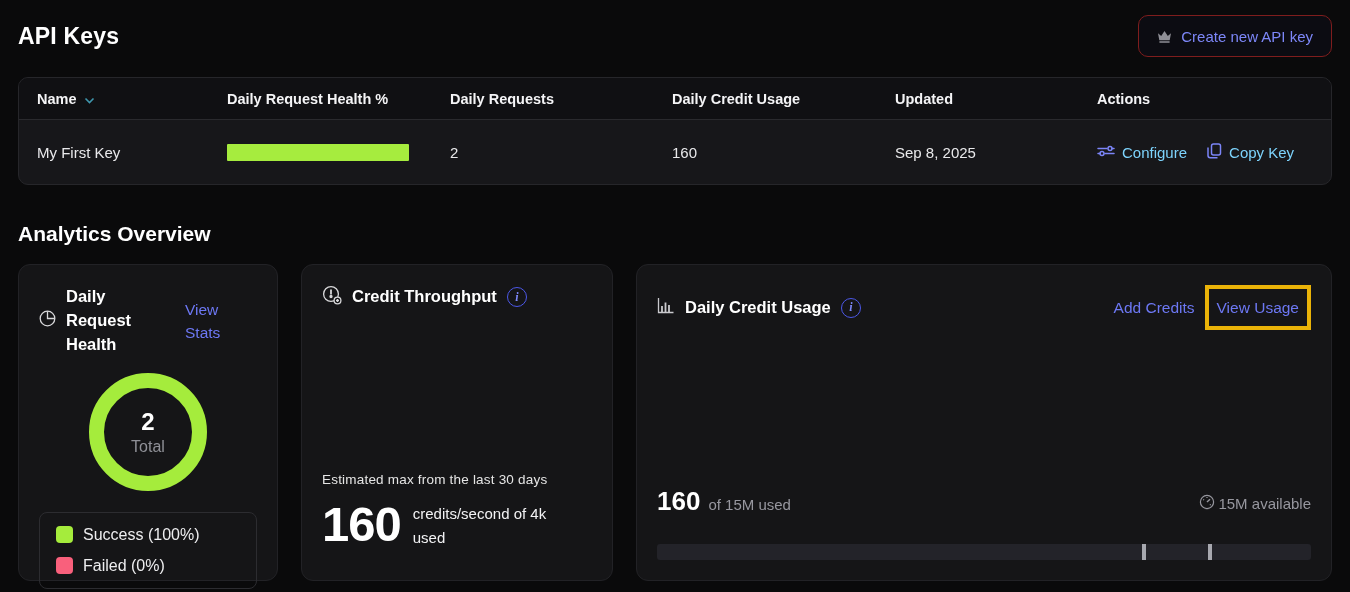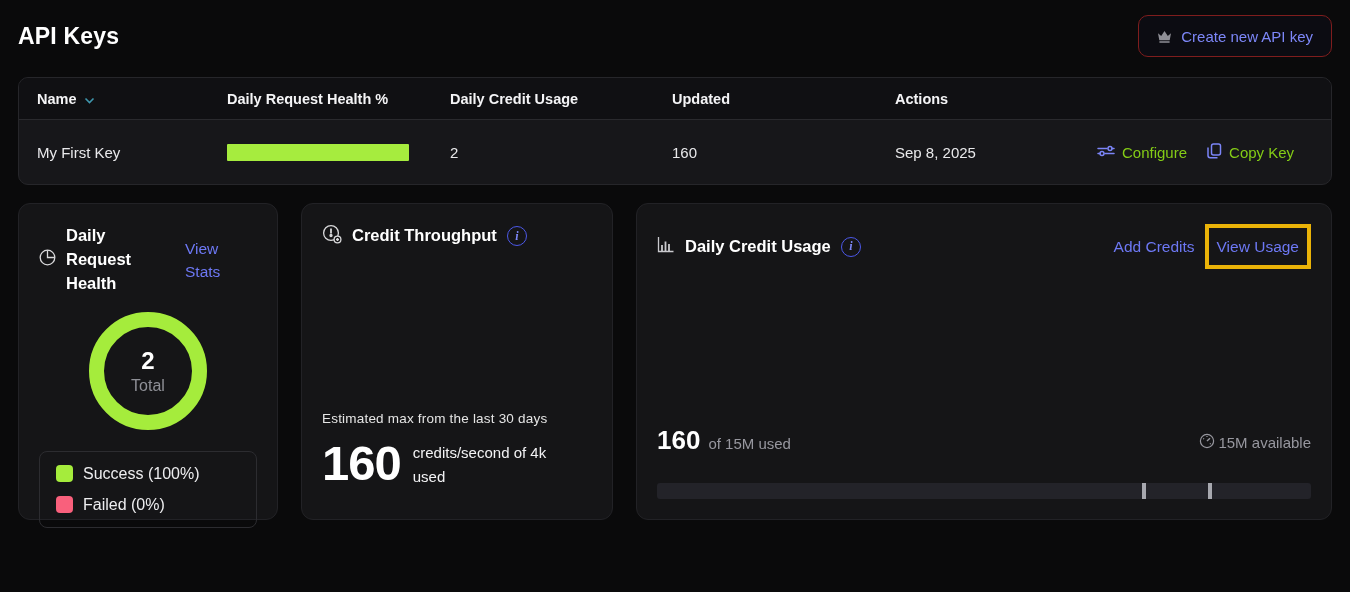--- a/index.html
+++ b/index.html
@@ -34,21 +34,21 @@
     grid-template-columns: 190px 223px 222px 223px 202px auto;
     align-items: center;
     padding-left: 18px;
   }
   .t-head { height: 42px; background: #101013; border-bottom: 1px solid #2a2a2e; }
   .t-head .th { font-size: 14.5px; font-weight: 700; color: #f4f4f6; display: flex; align-items: flex-end; gap: 7px; }
   .t-row { height: 64px; }
   .t-row .td { font-size: 15px; color: #e9e9eb; }
   .health-bar { width: 182px; height: 17px; background: #a6ec3e; border-radius: 1px; }
   .actions-cell { display: flex; align-items: center; gap: 20px; }
-  .action-link { display: flex; align-items: center; gap: 7px; color: #84cc16; font-size: 15px; cursor: pointer; justify-content: flex-end; }
+  .action-link { display: flex; align-items: center; gap: 7px; color: #7dd3fc; font-size: 15px; cursor: pointer; justify-content: flex-end; }
 
   
   .section-title { margin-top: 37px; font-size: 21px; font-weight: 700; color: #ffffff; }
   .cards { margin-top: 18px; display: flex; gap: 23px; }
   .card {
     background: #151517; border: 1px solid #222226; border-radius: 12px;
     height: 317px; padding: 20px; display: flex; flex-direction: column;
   }
   .card-health { width: 260px; }
   .card-throughput { width: 312px; }
@@ -128,20 +128,21 @@
     <div class="t-head">
       <div class="th">
         <span>Name</span>
         <span>
           <svg width="11" height="7" viewBox="0 0 11 7" fill="none" stroke="#3f96ad" stroke-width="1.6">
               <path d="M1.5 1.5 5.5 5.5 9.5 1.5"></path>
             </svg>
         </span>
       </div>
       <div class="th">Daily Request Health %</div>
+      <div class="th">Daily Requests</div>
       <div class="th">Daily Credit Usage</div>
       <div class="th">Updated</div>
       <div class="th">Actions</div>
     </div>
     <div class="t-row">
       <div class="td">My First Key</div>
       <div class="td">
         <div class="health-bar"></div>
       </div>
       <div class="td">2</div>
@@ -166,20 +167,21 @@
                 <rect x="4.5" y="1" width="9" height="11" rx="2"></rect>
                 <path d="M10.5 14.8H3.2A2.2 2.2 0 0 1 1 12.6V4.5"></path>
               </svg>
           </span>
           <span>Copy Key</span>
         </span>
       </div>
     </div>
   </div>
 
+  <div class="section-title">Analytics Overview</div>
 
   <div class="cards">
 
     <div class="card card-health">
       <div class="card-head">
         <span>
           <svg width="17" height="17" viewBox="0 0 17 17" fill="none" stroke="#d9d9db" stroke-width="1.3">
               <circle cx="8.5" cy="8.5" r="7.3"></circle>
               <path d="M8.5 1.2V8.5H15.8"></path>
             </svg>

